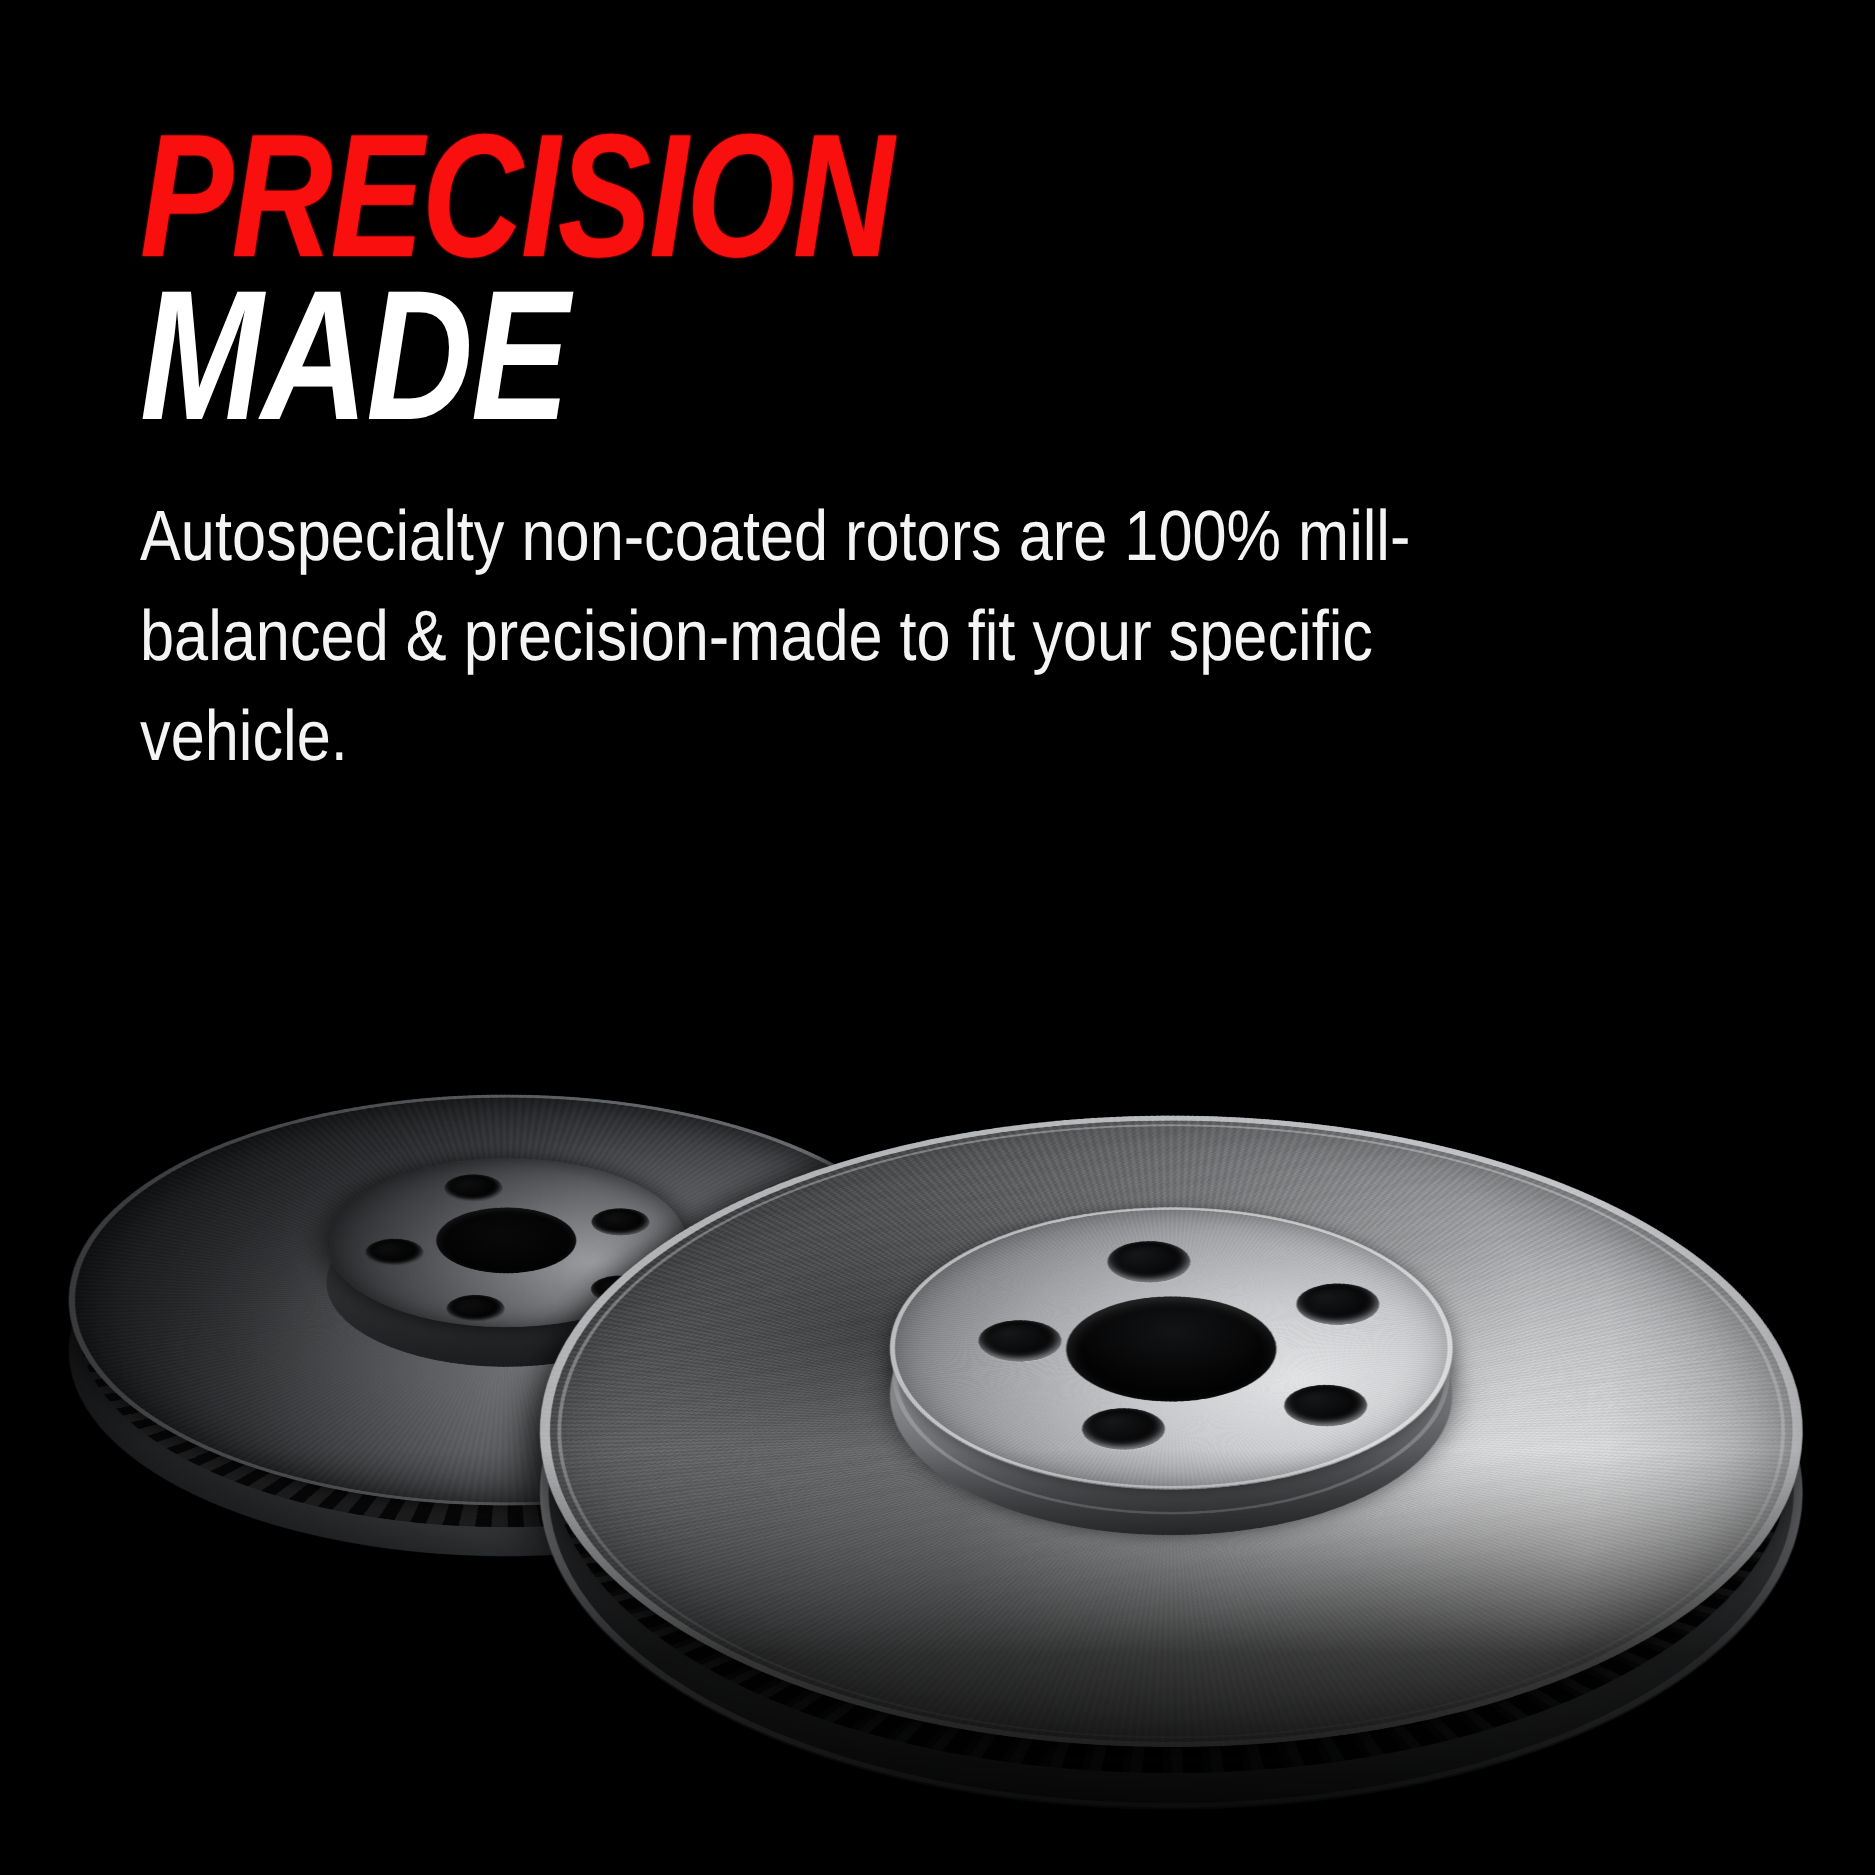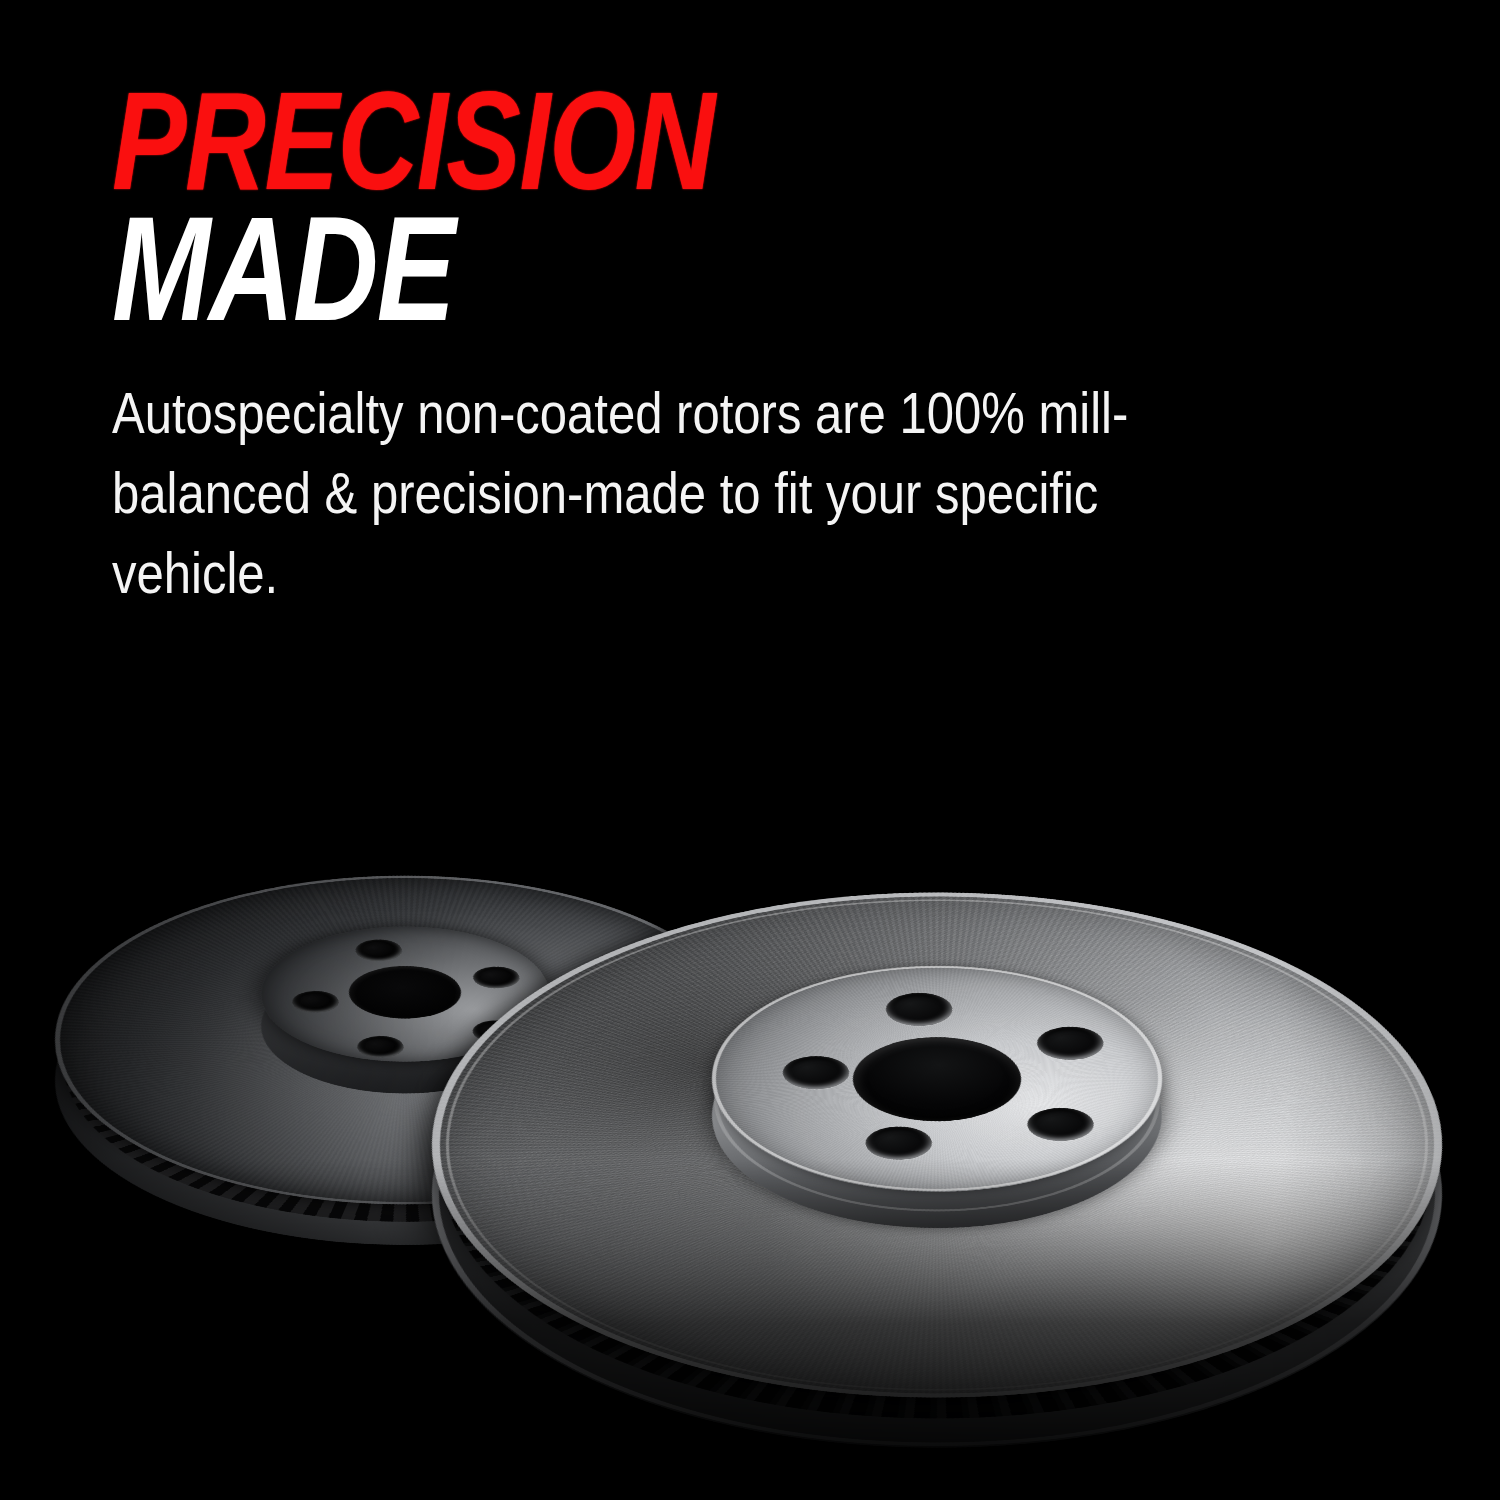--- a/index.html
+++ b/index.html
@@ -9,21 +9,21 @@
   #promo{
     position:relative;
     width:1500px;height:1500px;
     background:#000000;
     overflow:hidden;
   }
 
   
   .copy{
     position:absolute;
-    left:112px; top:84px;
+    left:112px; top:100px;
     width:1200px;
     z-index:60;
   }
   .head-1{
     font-family:"Liberation Sans","DejaVu Sans",sans-serif;
     font-weight:bold;
     font-style:italic;
     font-size:140px;
     line-height:0.82;
     letter-spacing:-2px;

